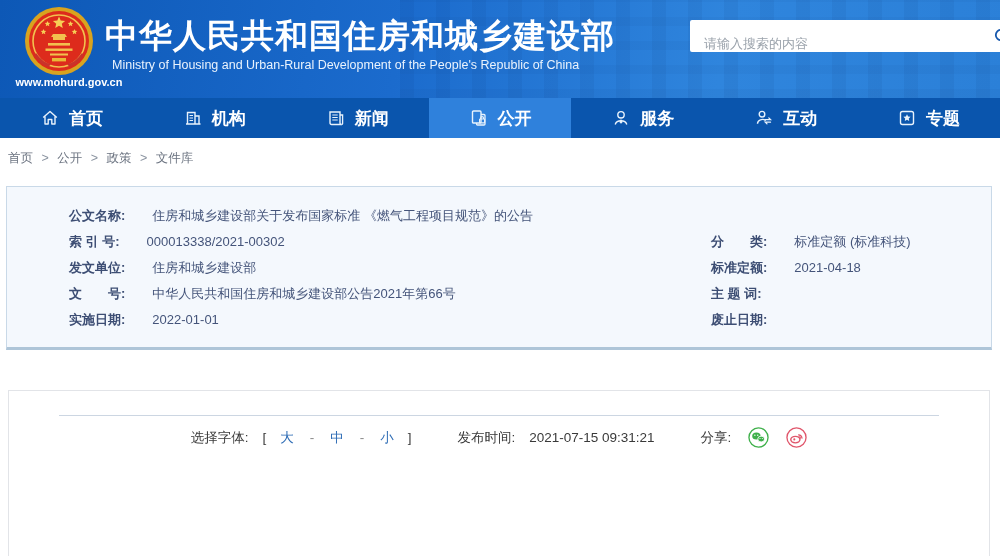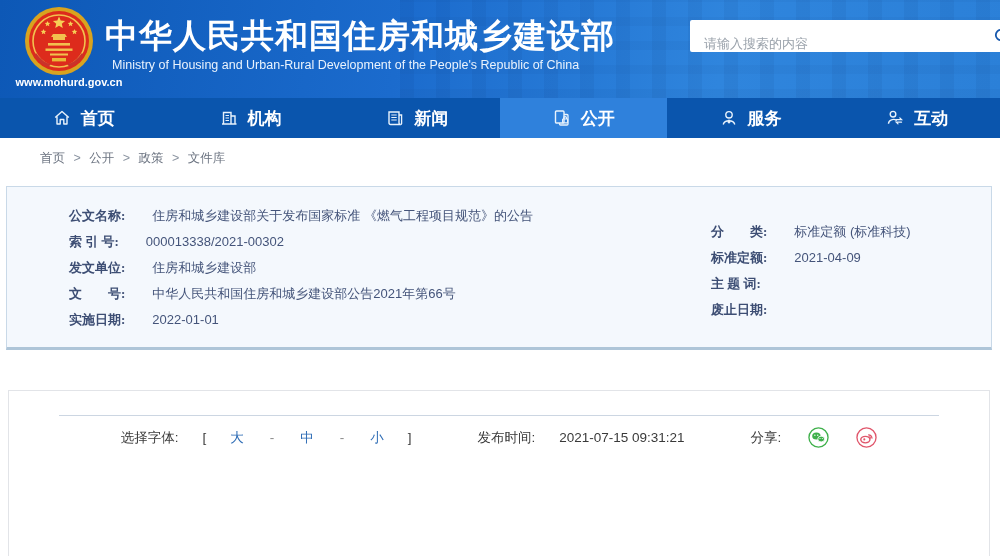--- a/index.html
+++ b/index.html
@@ -31,42 +31,42 @@
   
   .nav{position:absolute;left:0;top:98px;width:1000px;height:40px;background:#0a55ad;
        display:flex;z-index:4;}
   .nav-item{flex:1;display:flex;align-items:center;justify-content:center;gap:9px;
             color:#fff;font-size:17px;font-weight:bold;cursor:pointer;}
   .nav-item.active{background:#2f81dc;}
   .nav-icon{width:20px;height:20px;color:#e8f2fc;display:inline-flex;}
   .nav-icon svg{width:20px;height:20px;}
 
   
-  .breadcrumb{position:absolute;left:8px;top:150px;font-size:12.5px;color:#6b7380;margin-left:32px;}
+  .breadcrumb{position:absolute;left:8px;top:150px;font-size:12.5px;color:#6b7380;}
   .breadcrumb .bc-link{cursor:pointer;}
   .breadcrumb .bc-sep{margin:0 5px;color:#8a93a0;}
 
   
   .doc-panel{position:absolute;left:6px;top:186px;width:986px;height:164px;
              background:#f4f8fd;border:1px solid #c9d9e8;border-bottom:3px solid #aec5d8;
              box-sizing:border-box;}
   .col-left{position:absolute;left:62px;top:16px;}
-  .col-right{position:absolute;left:704px;top:32px;}
+  .col-right{position:absolute;left:704px;top:42px;}
   .frow{height:26px;line-height:26px;font-size:13px;white-space:nowrap;}
-  .flabel{font-weight:bold;color:#3d4e74;font-family:Liberation Serif, serif;}
+  .flabel{font-weight:bold;color:#3d4e74;}
   .fvalue{color:#44547a;margin-left:27px;}
 
   
   .article-panel{position:absolute;left:8px;top:390px;width:982px;height:220px;
                  background:#fff;border:1px solid #e2e4e8;box-sizing:border-box;}
   .a-title{margin-top:26px;text-align:center;font-size:22px;font-weight:bold;
            color:#1c1c1c;line-height:32px;}
   .a-divider{margin:24px 50px 0 50px;border-top:1px solid #ccd6e2;}
   .a-meta{margin-top:11px;text-align:center;font-size:13.5px;color:#3a3a3a;
-          display:flex;align-items:center;justify-content:center;gap:24px;}
+          display:flex;align-items:center;justify-content:center;gap:14px;}
   .fs-link{color:#2e6cb5;cursor:pointer;}
   .fs-sep{color:#8a8a8a;margin:0 2px;}
   .meta-gap{display:inline-block;width:18px;}
   .share-icon{width:21px;height:21px;display:inline-flex;cursor:pointer;margin-left:3px;}
   .share-icon svg{width:21px;height:21px;}
 </style>
 </head>
 <body>
 
 <div class="page">
@@ -157,20 +157,29 @@
     <div class="nav-item">
       <span class="nav-icon">
         <svg viewBox="0 0 20 20">
             <circle cx="8" cy="6.2" r="2.8" fill="none" stroke="currentColor" stroke-width="1.4"></circle>
             <path d="M3.5 15.8 a4.9 4.4 0 0 1 8.2 -3.2" fill="none" stroke="currentColor" stroke-width="1.4"></path>
             <path d="M11.3 11.6 h5.2 l-1.7 -1.7 M16.5 14.2 h-5.2 l1.7 1.7" fill="none" stroke="currentColor" stroke-width="1.3" stroke-linecap="round"></path>
           </svg>
       </span>
       <span>互动</span>
     </div>
+    <div class="nav-item">
+      <span class="nav-icon">
+        <svg viewBox="0 0 20 20">
+            <rect x="3.5" y="3.5" width="13" height="13" rx="2" fill="none" stroke="currentColor" stroke-width="1.4"></rect>
+            <path d="M10 6.2 l1.1 2.3 2.5 .3 -1.8 1.7 .4 2.5 -2.2 -1.2 -2.2 1.2 .4 -2.5 -1.8 -1.7 2.5 -.3 Z" fill="currentColor"></path>
+          </svg>
+      </span>
+      <span>专题</span>
+    </div>
   </div>
 
   <div class="breadcrumb">
     <span class="bc-link">首页</span>
     <span class="bc-sep">&gt;</span>
     <span class="bc-link">公开</span>
     <span class="bc-sep">&gt;</span>
     <span class="bc-link">政策</span>
     <span class="bc-sep">&gt;</span>
     <span class="bc-link">文件库</span>
@@ -192,21 +201,21 @@
       </div>
       <div class="frow">
         <span class="flabel">实施日期:</span><span class="fvalue">2022-01-01</span>
       </div>
     </div>
     <div class="col-right">
       <div class="frow">
         <span class="flabel">分　　类:</span><span class="fvalue">标准定额 (标准科技)</span>
       </div>
       <div class="frow">
-        <span class="flabel">标准定额:</span><span class="fvalue">2021-04-09</span>
+        <span class="flabel">标准定额:</span><span class="fvalue">2021-04-18</span>
       </div>
       <div class="frow">
         <span class="flabel">主 题 词:</span><span class="fvalue"></span>
       </div>
       <div class="frow">
         <span class="flabel">废止日期:</span><span class="fvalue"></span>
       </div>
     </div>
   </div>
 

